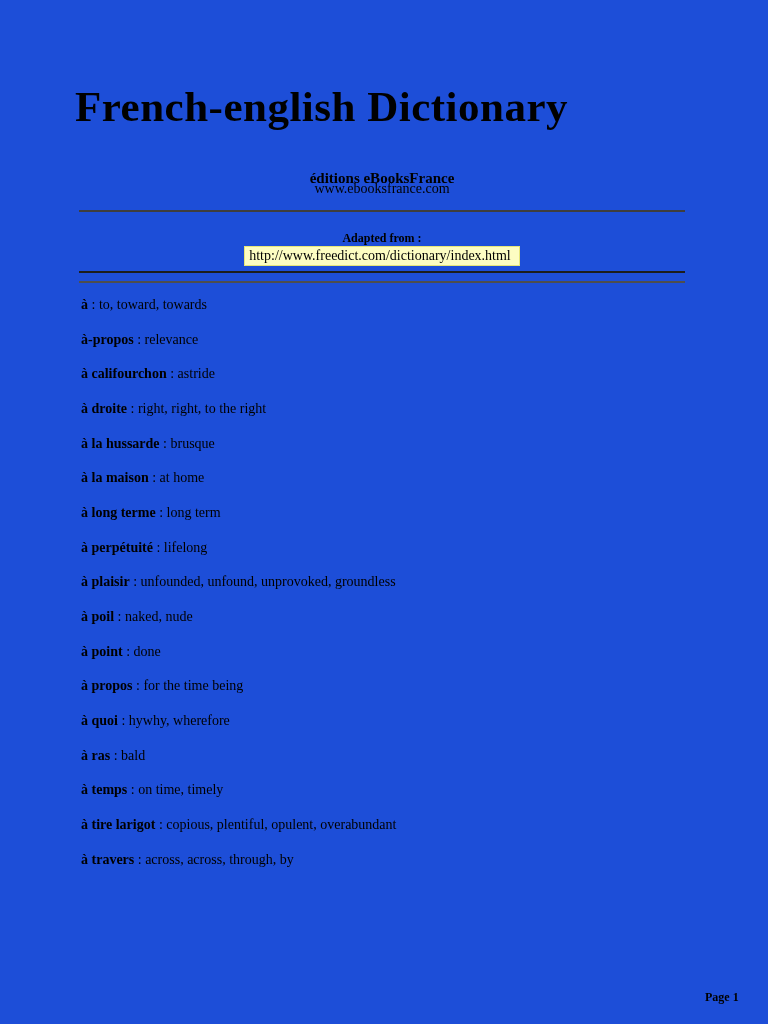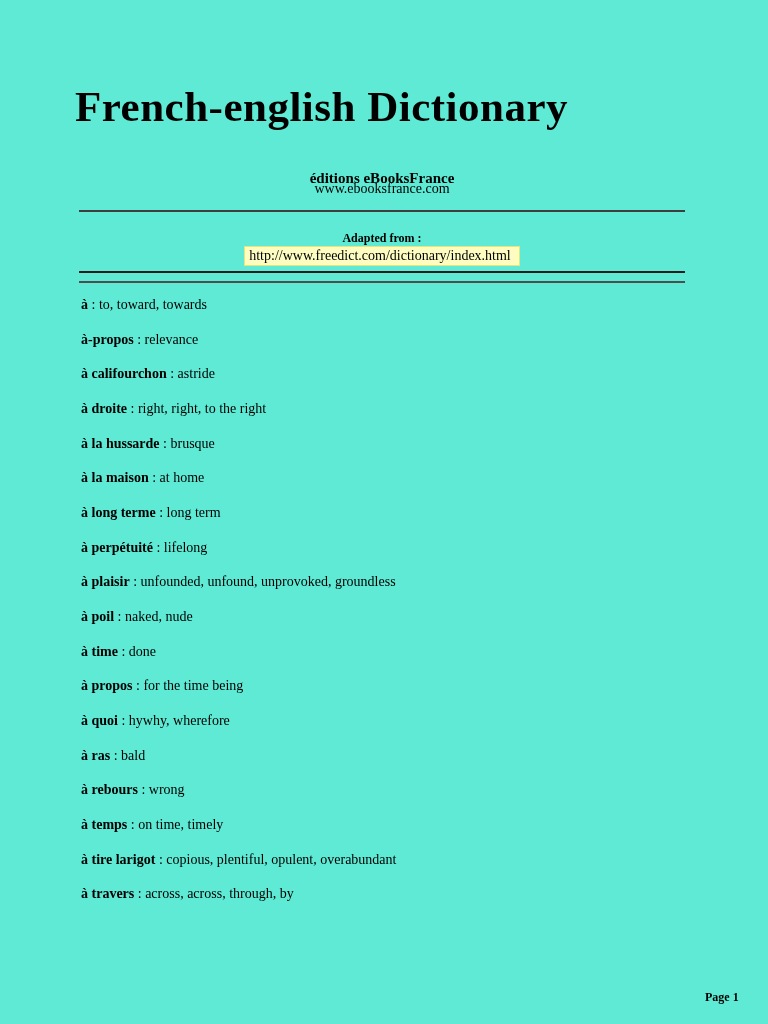--- a/index.html
+++ b/index.html
@@ -4,21 +4,21 @@
 <style>
   html, body {
     margin: 0;
     padding: 0;
     background: #ffffff;
   }
   #page {
     position: relative;
     width: 768px;
     height: 1024px;
-    background: #5eead4;
+    background: #1d4ed8;
     overflow: hidden;
     font-family: "Liberation Serif", "DejaVu Serif", serif;
     color: #000000;
   }
   .doc-title {
     position: absolute;
     left: 75px;
     top: 82px;
     font-size: 43px;
     font-weight: bold;
@@ -110,25 +110,24 @@
     <div class="entry"><b>à</b><span class="sep"> : </span><span>to, toward, towards</span></div>
     <div class="entry"><b>à-propos</b><span class="sep"> : </span><span>relevance</span></div>
     <div class="entry"><b>à califourchon</b><span class="sep"> : </span><span>astride</span></div>
     <div class="entry"><b>à droite</b><span class="sep"> : </span><span>right, right, to the right</span></div>
     <div class="entry"><b>à la hussarde</b><span class="sep"> : </span><span>brusque</span></div>
     <div class="entry"><b>à la maison</b><span class="sep"> : </span><span>at home</span></div>
     <div class="entry"><b>à long terme</b><span class="sep"> : </span><span>long term</span></div>
     <div class="entry"><b>à perpétuité</b><span class="sep"> : </span><span>lifelong</span></div>
     <div class="entry"><b>à plaisir</b><span class="sep"> : </span><span>unfounded, unfound, unprovoked, groundless</span></div>
     <div class="entry"><b>à poil</b><span class="sep"> : </span><span>naked, nude</span></div>
-    <div class="entry"><b>à time</b><span class="sep"> : </span><span>done</span></div>
+    <div class="entry"><b>à point</b><span class="sep"> : </span><span>done</span></div>
     <div class="entry"><b>à propos</b><span class="sep"> : </span><span>for the time being</span></div>
     <div class="entry"><b>à quoi</b><span class="sep"> : </span><span>hywhy, wherefore</span></div>
     <div class="entry"><b>à ras</b><span class="sep"> : </span><span>bald</span></div>
-    <div class="entry"><b>à rebours</b><span class="sep"> : </span><span>wrong</span></div>
     <div class="entry"><b>à temps</b><span class="sep"> : </span><span>on time, timely</span></div>
     <div class="entry"><b>à tire larigot</b><span class="sep"> : </span><span>copious, plentiful, opulent, overabundant</span></div>
     <div class="entry"><b>à travers</b><span class="sep"> : </span><span>across, across, through, by</span></div>
   </div>
 
   <div class="page-number">Page 1</div>
 
 </div>
 
 </body></html>

